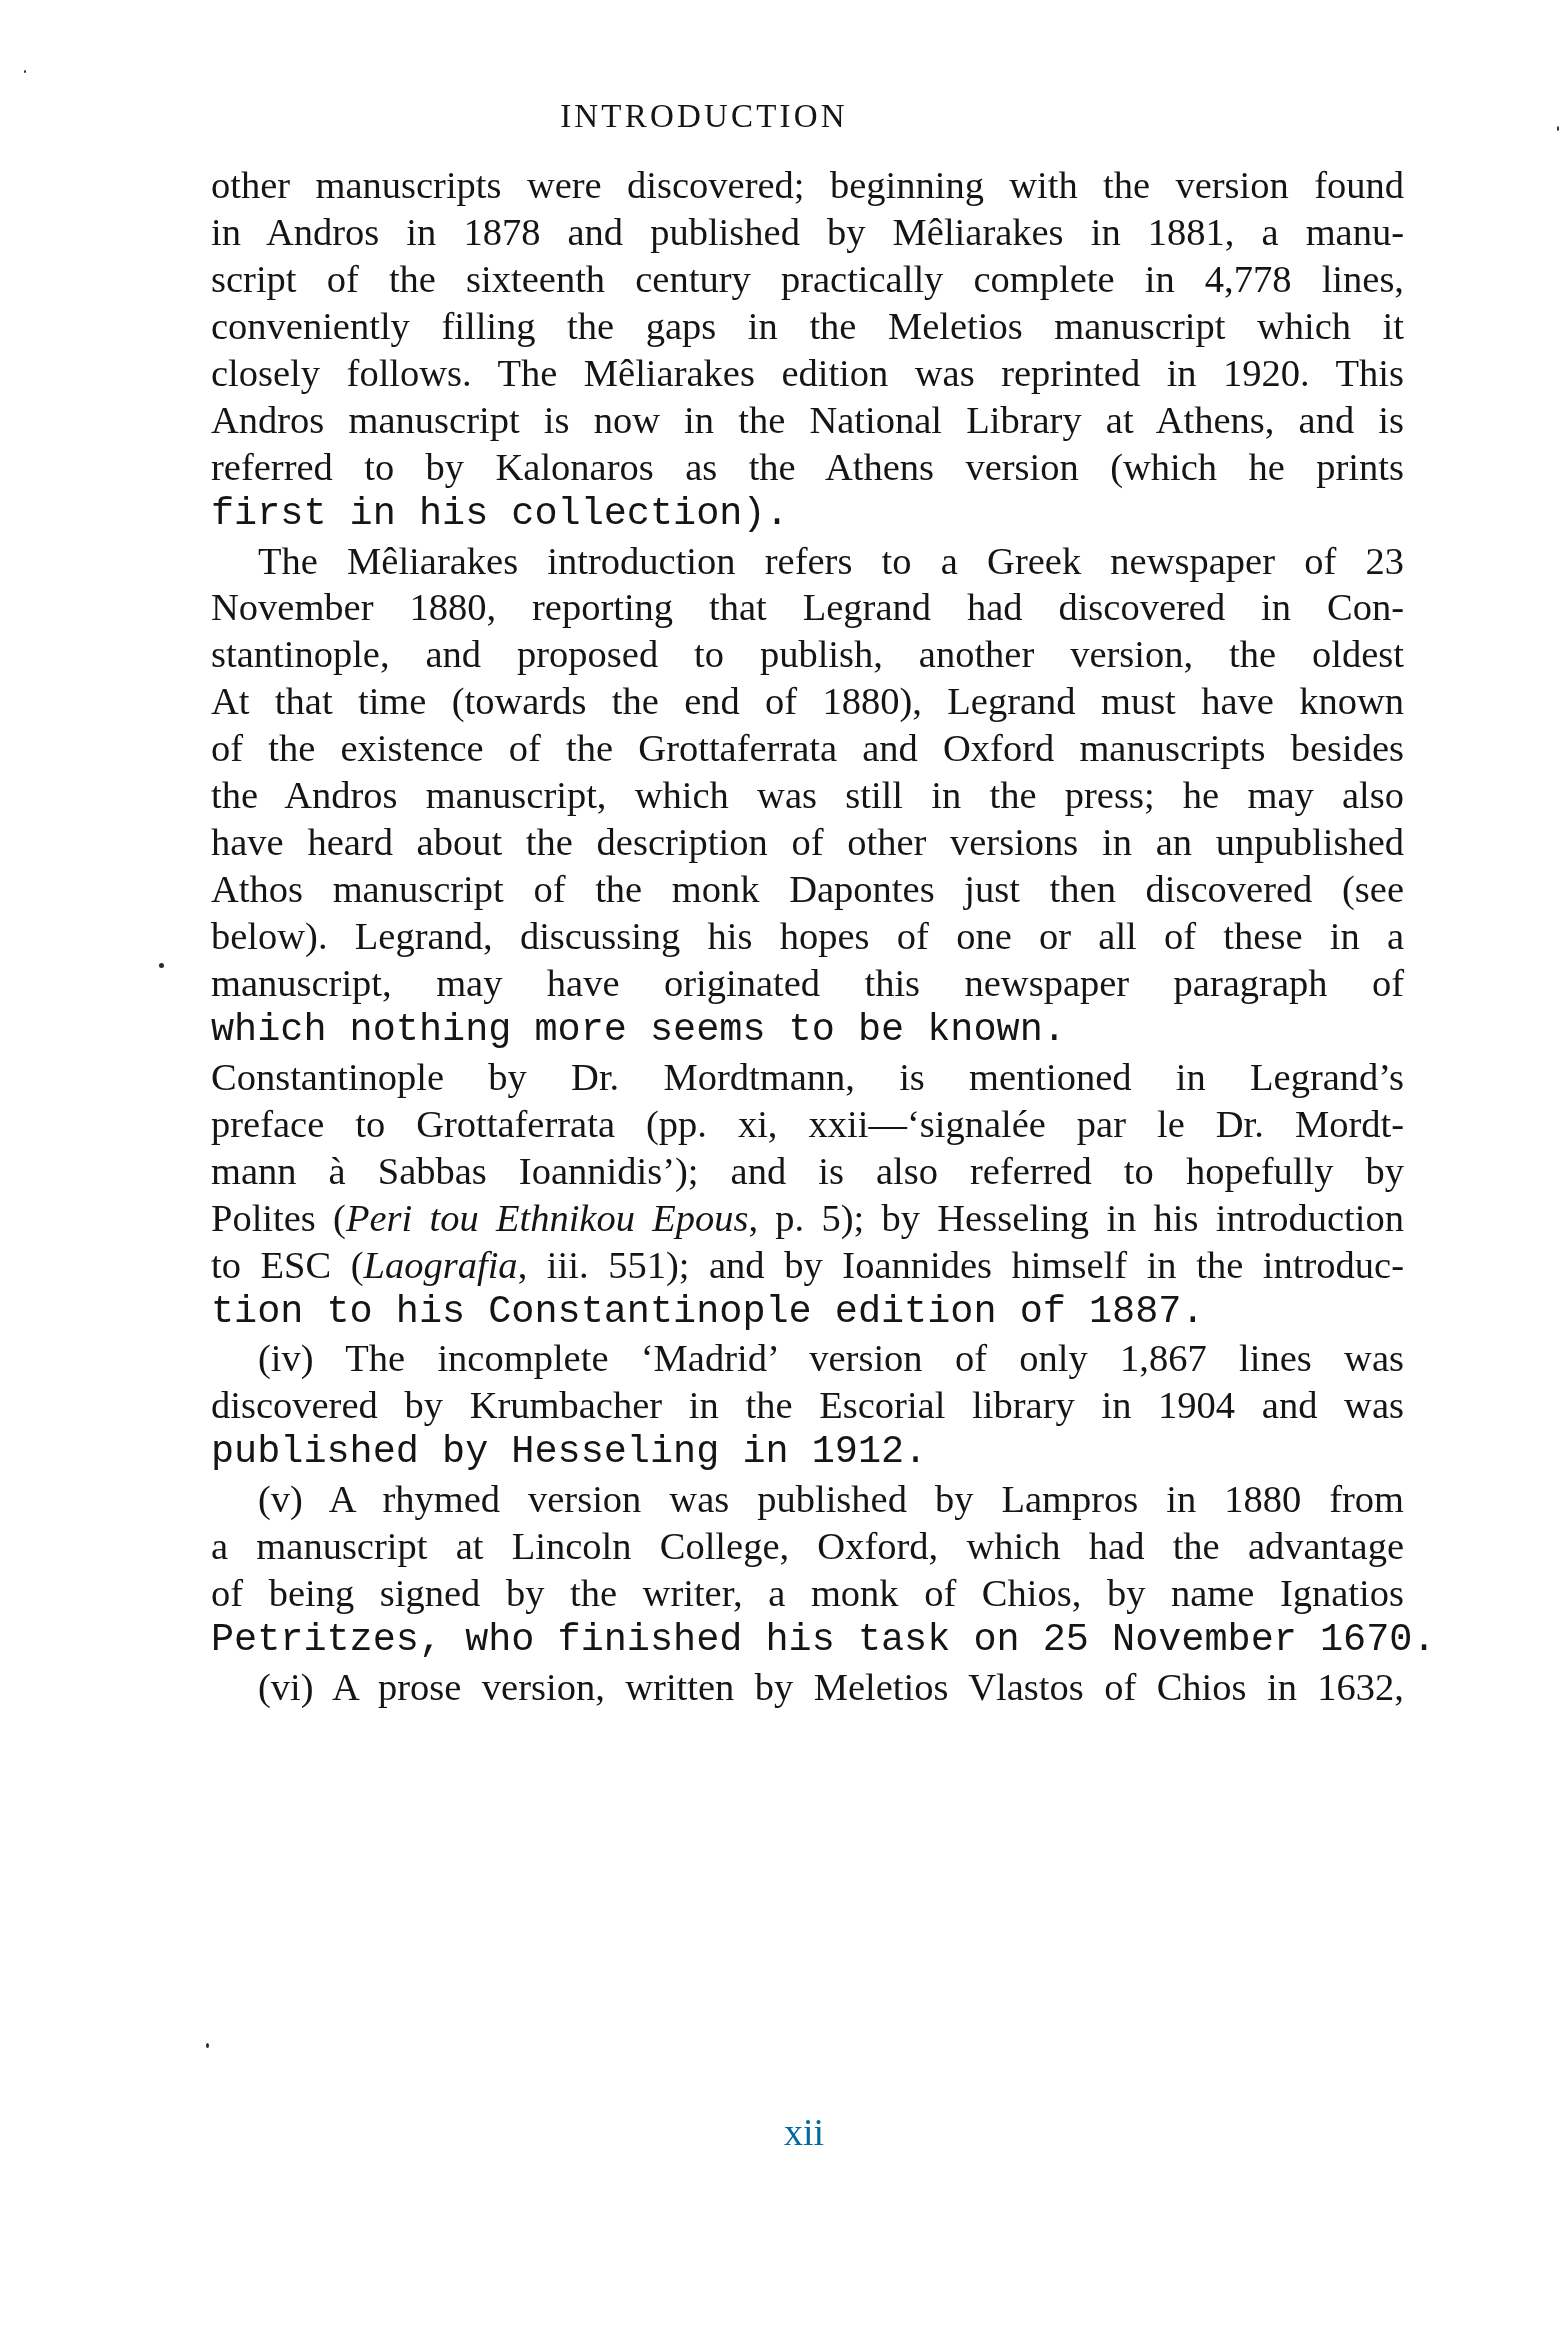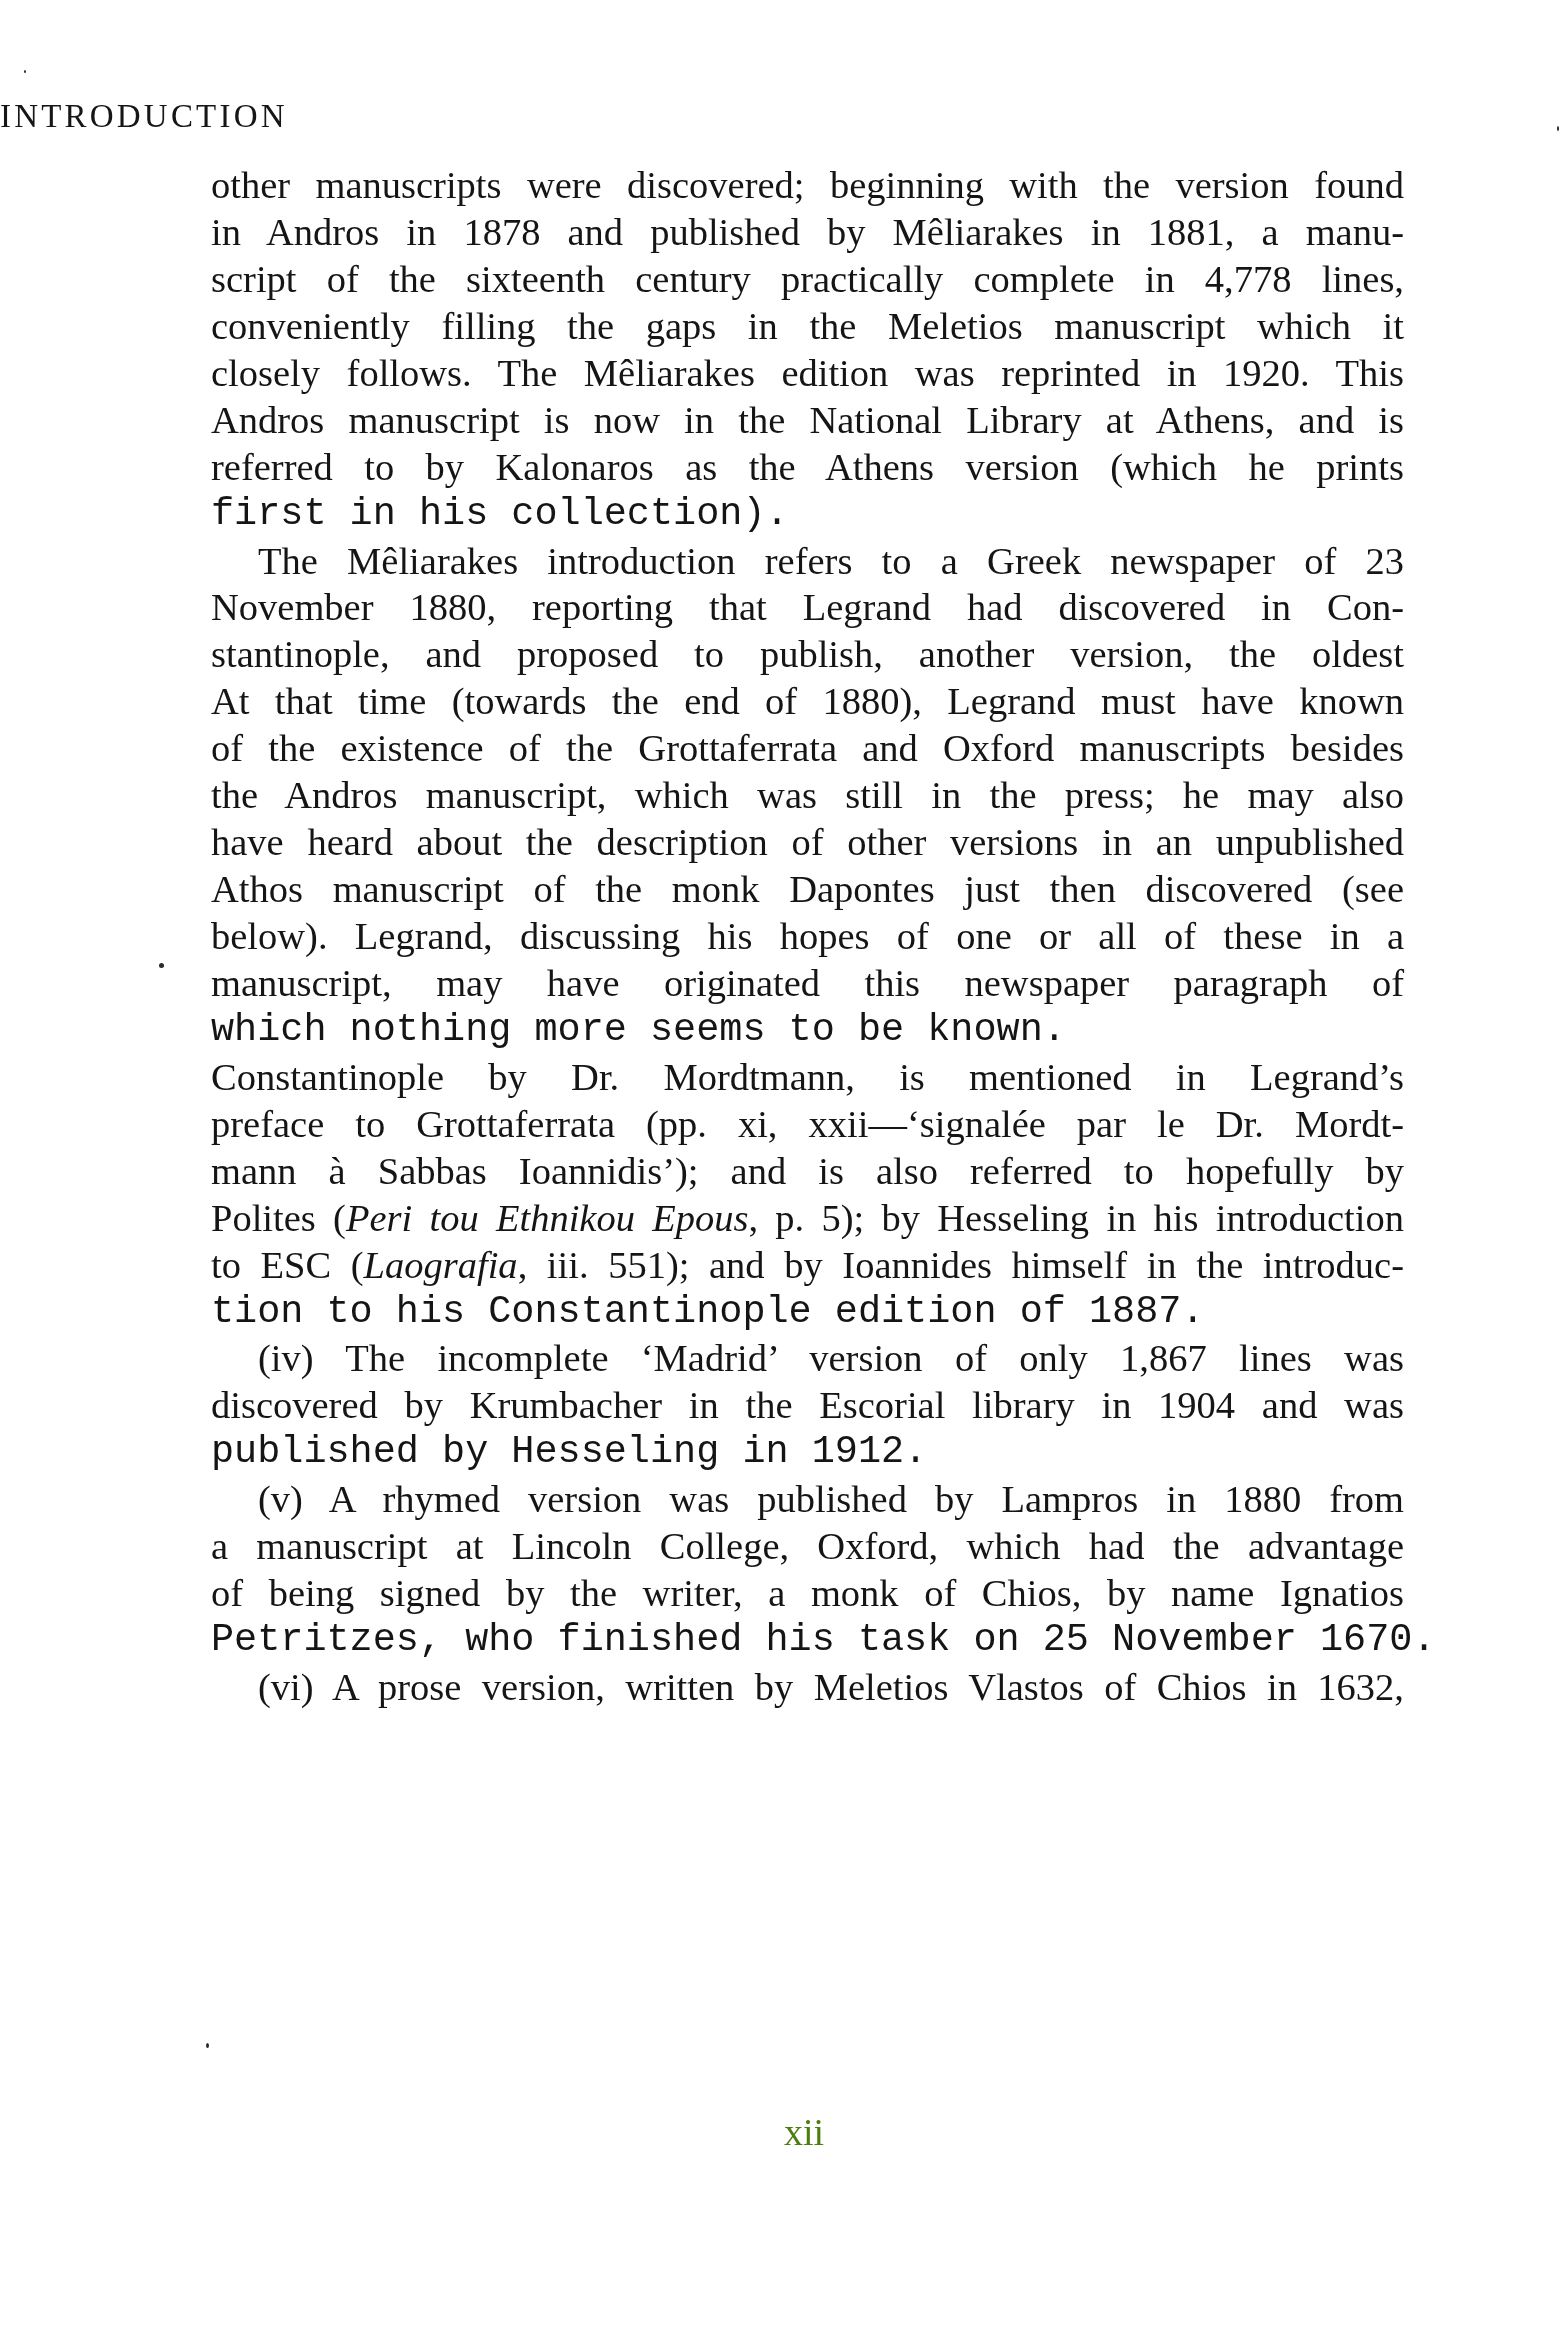--- a/index.html
+++ b/index.html
@@ -20,20 +20,21 @@
     left: 0;
     top: 0;
     width: 1560px;
     height: 2325px;
   }
   .running-head {
     position: absolute;
     left: 0;
     width: 1408px;
     top: 96px;
+    text-align: center;
     font-size: 33px;
     letter-spacing: 3.2px;
     line-height: 40px;
     color: #161616;
   }
   .body-text {
     position: absolute;
     left: 211px;
     top: 162px;
     width: 1193px;
@@ -61,21 +62,21 @@
     font-style: italic;
   }
   .folio {
     position: absolute;
     left: 0;
     width: 1560px;
     top: 2110px;
     text-align: center;
     font-size: 38px;
     line-height: 44px;
-    color: #4d7c0f;
+    color: #0369a1;
     padding-left: 48px;
     box-sizing: border-box;
   }
   .speck {
     position: absolute;
     background: #2a2a2a;
     border-radius: 50%;
   }
 </style>
 </head>

